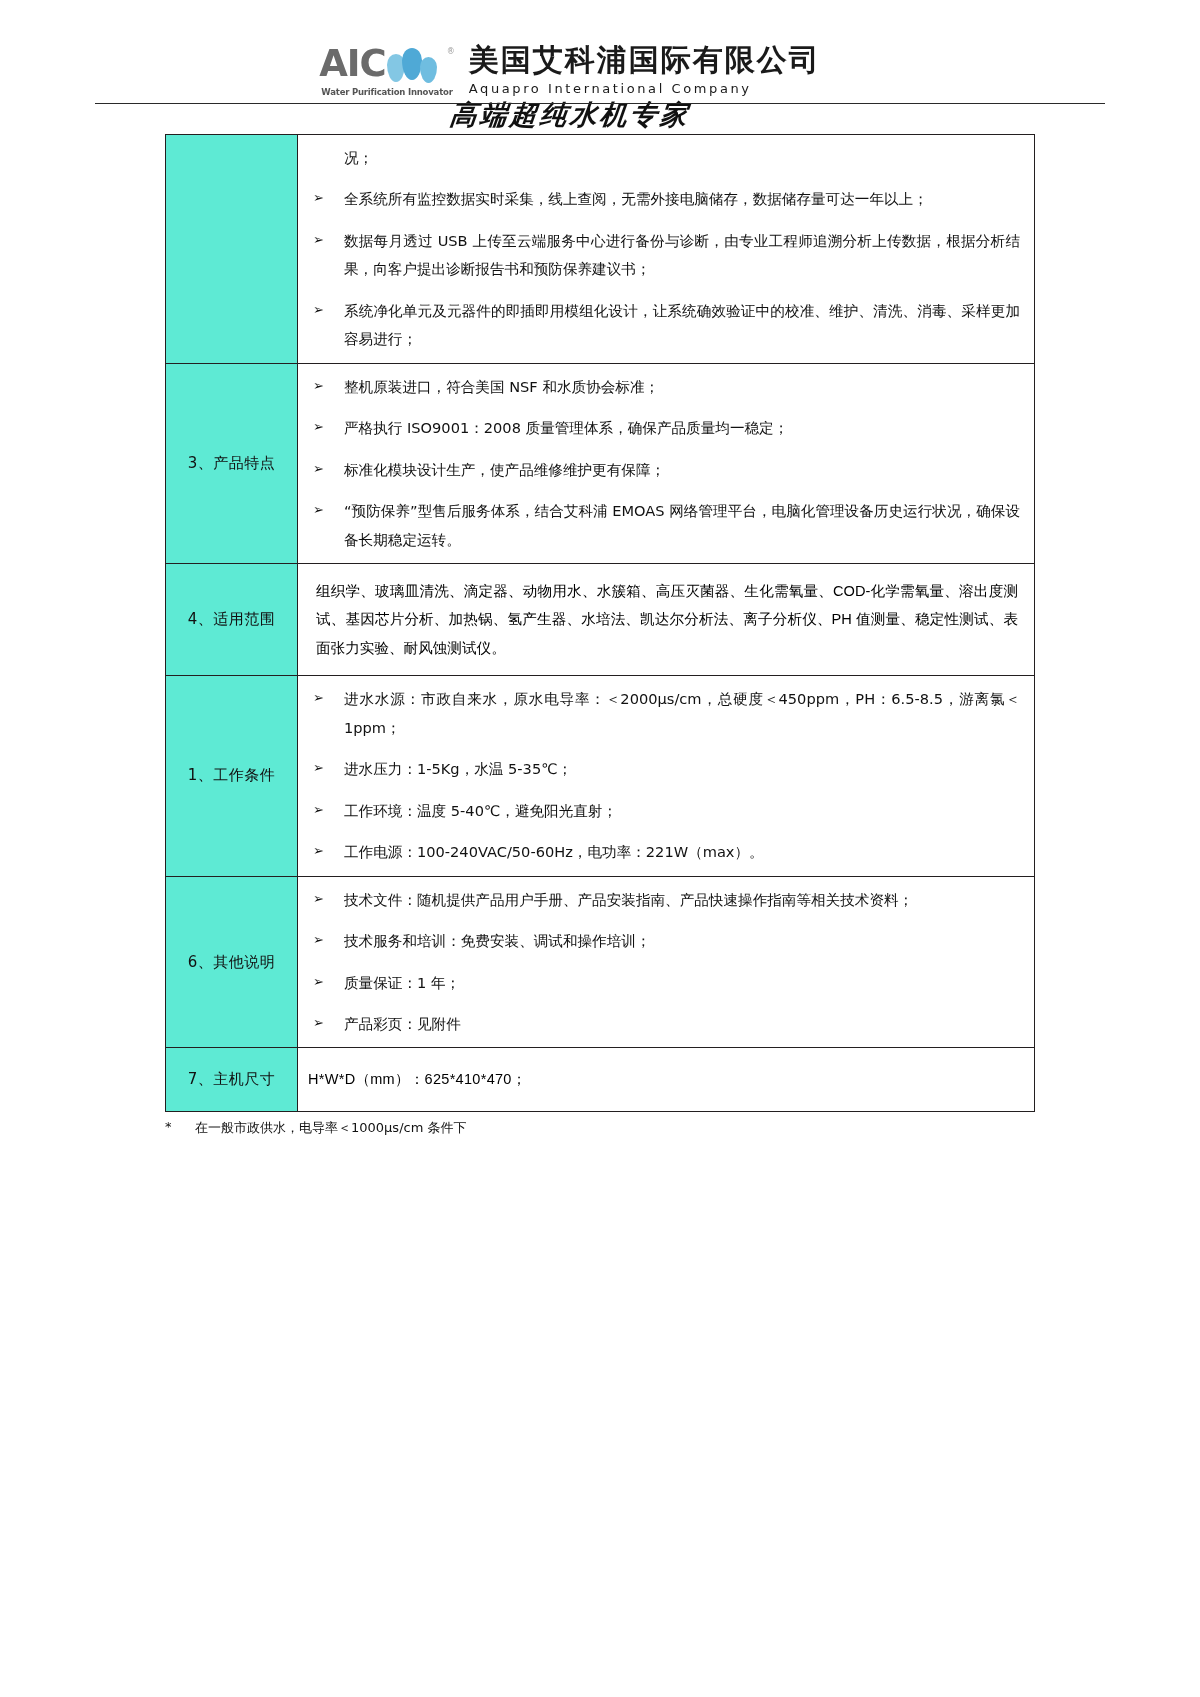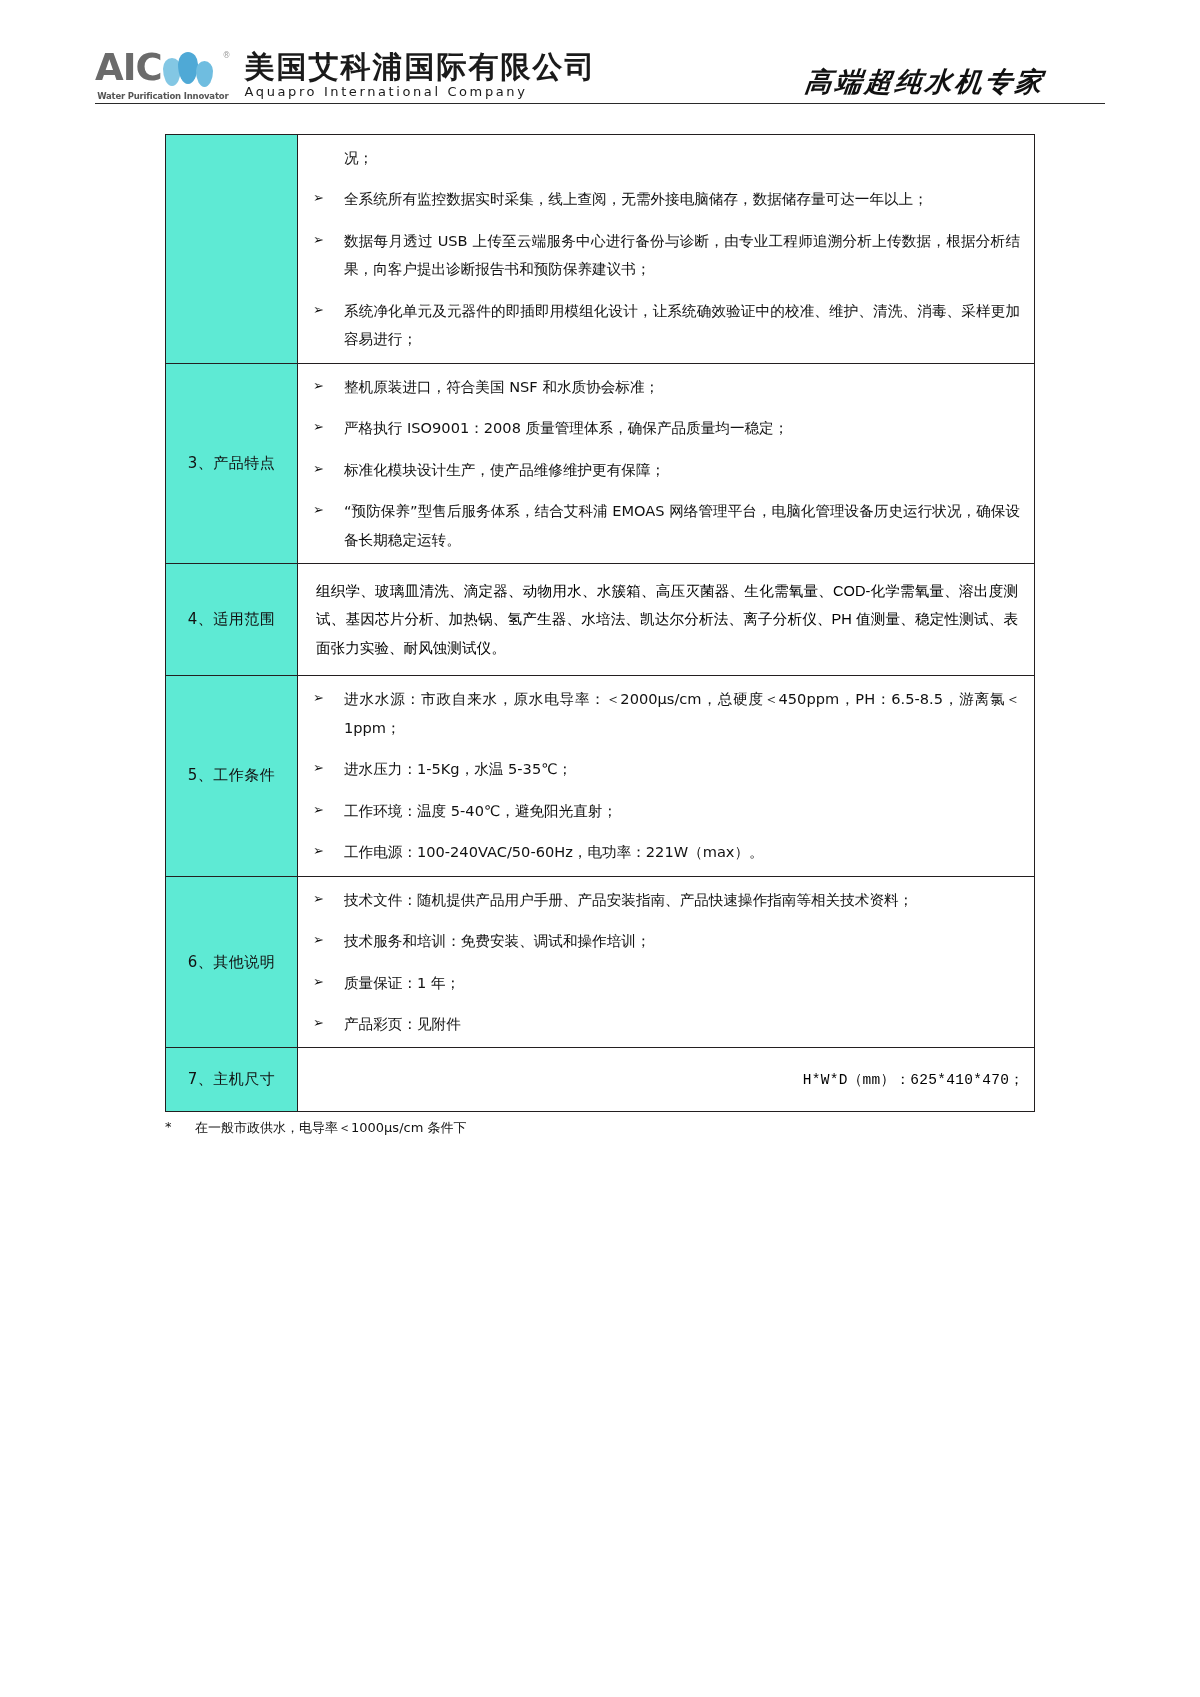--- a/index.html
+++ b/index.html
@@ -18,24 +18,25 @@
   }
 
   
   .page-header {
     position: relative;
     height: 110px;
     padding: 0;
   }
   .header-inner {
     display: flex;
-    align-items: flex-end;
+    align-items: center;
     justify-content: space-between;
-    padding: 36px 155px 0 95px;
+    padding: 46px 155px 0 95px;
     height: 100px;
+    flex-direction: column;
   }
   .brand {
     display: flex;
     align-items: flex-end;
     gap: 14px;
   }
   .logo-block {
     display: flex;
     flex-direction: column;
     align-items: center;
@@ -85,21 +86,21 @@
     display: flex;
     flex-direction: column;
     line-height: 1.05;
     padding-bottom: 1px;
   }
   .brand-cn {
     font-size: 30px;
     font-weight: bold;
     letter-spacing: 2px;
     color: #1a1a1a;
-    font-family: Liberation Serif, serif;
+    font-family: Liberation Mono, monospace;
   }
   .brand-en {
     font-size: 13px;
     letter-spacing: 2.6px;
     color: #1a1a1a;
     margin-top: 3px;
     font-family: "DejaVu Sans", sans-serif;
   }
   .header-slogan {
     font-size: 27px;
@@ -139,24 +140,24 @@
     font-family: "DejaVu Sans", sans-serif;
     color: #111;
     letter-spacing: 0.5px;
     padding: 4px 2px;
   }
   td.content-cell {
     padding: 9px 14px 9px 12px;
     background: #ffffff;
   }
   td.center-cell {
-    text-align: right;
+    text-align: left;
     padding: 22px 10px;
     font-size: 14.5px;
-    font-family: Liberation Mono, monospace;
+    font-family: Liberation Sans, sans-serif;
     letter-spacing: 0.3px;
   }
 
   .bullet-list { margin: 0; padding: 0; list-style: none; }
   .bullet-list li {
     display: flex;
     align-items: flex-start;
     margin: 0 0 13px 0;
     font-size: 14.6px;
     line-height: 1.95;
@@ -281,21 +282,21 @@
     </tr>
 
     <tr>
       <td class="label-cell">4、适用范围</td>
       <td class="content-cell">
         <p class="plain-para">组织学、玻璃皿清洗、滴定器、动物用水、水簇箱、高压灭菌器、生化需氧量、COD-化学需氧量、溶出度测试、基因芯片分析、加热锅、氢产生器、水培法、凯达尔分析法、离子分析仪、PH 值测量、稳定性测试、表面张力实验、耐风蚀测试仪。</p>
       </td>
     </tr>
 
     <tr>
-      <td class="label-cell">5、工作条件</td>
+      <td class="label-cell">1、工作条件</td>
       <td class="content-cell">
         <ul class="bullet-list">
           <li>
             <span class="bullet-mark">➢</span>
             <span class="bullet-text">进水水源：市政自来水，原水电导率：＜2000μs/cm，总硬度＜450ppm，PH：6.5-8.5，游离氯＜1ppm；</span>
           </li>
           <li>
             <span class="bullet-mark">➢</span>
             <span class="bullet-text">进水压力：1-5Kg，水温 5-35℃；</span>
           </li>

